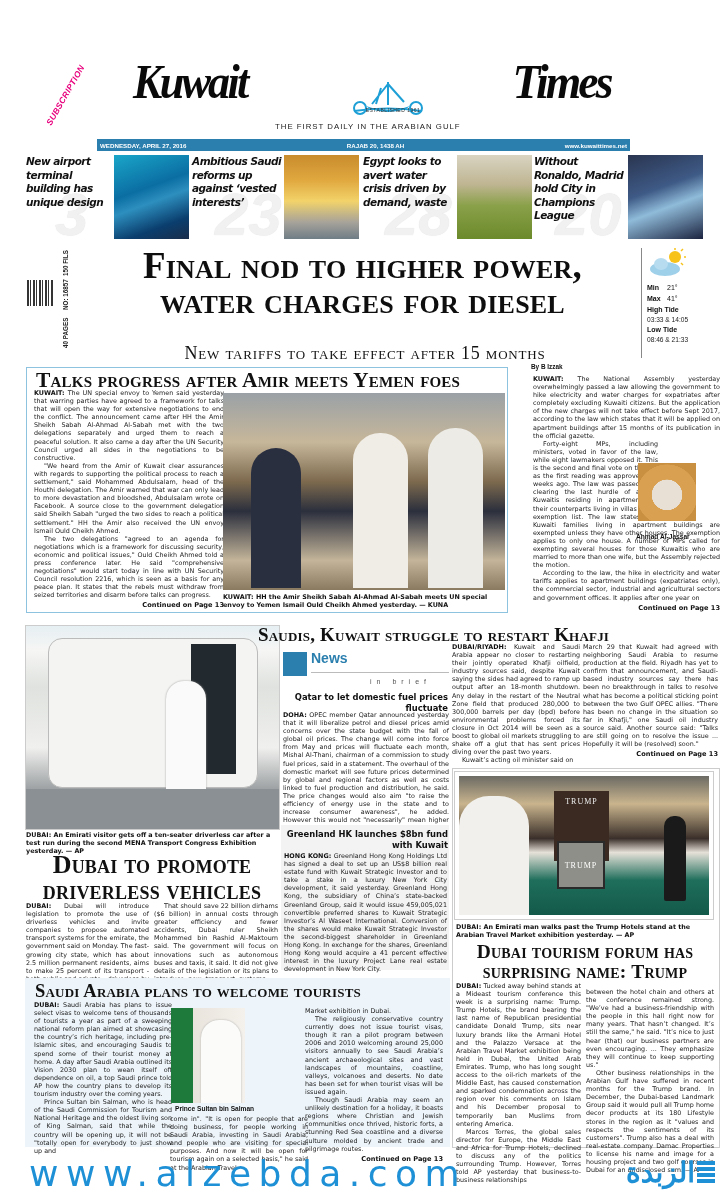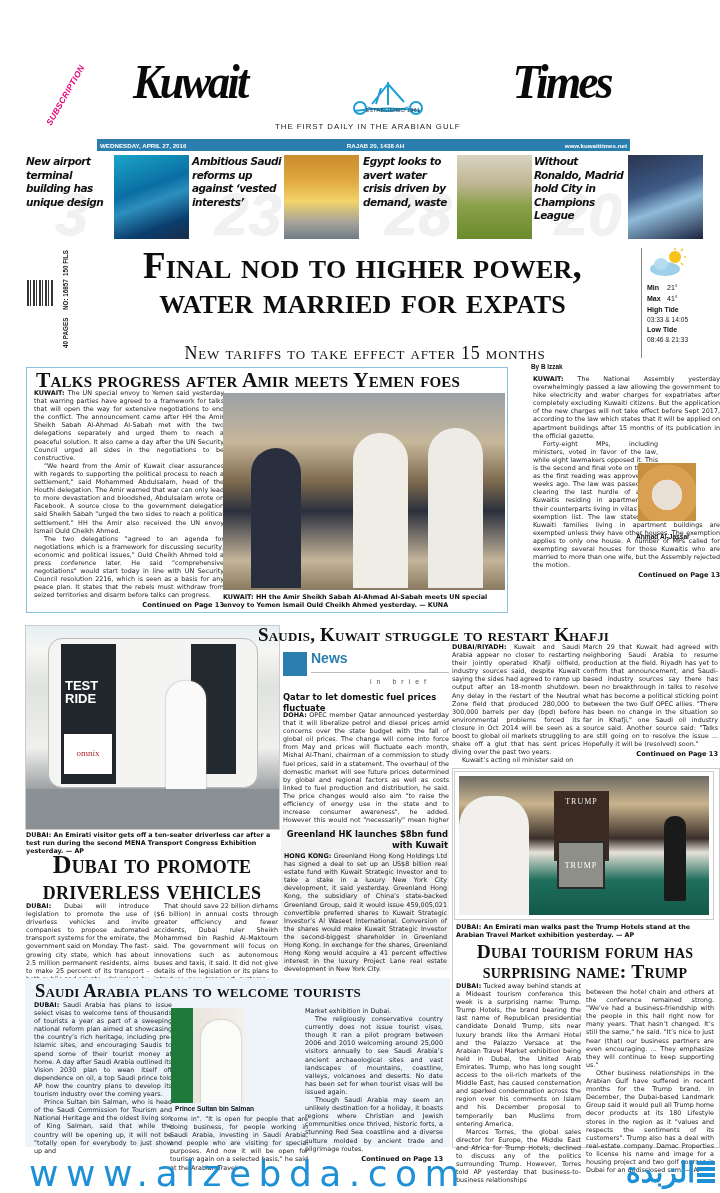--- a/index.html
+++ b/index.html
@@ -51,21 +51,21 @@
 #byline{left:531px;top:363px;font-size:6.4px;font-weight:bold;color:#111}
 #water-col{left:533px;top:375px;width:187px}
 #jassar-photo{left:638px;top:463px;width:58px;height:58px;background:radial-gradient(circle at 50% 55%,#e8e0d5 0 35%,#d8a050 36% 70%,#c89040 71%)}
 #jassar-caption{left:636px;top:533px;font-size:6.6px;font-weight:bold}
 
 
 #khafji-title{left:258px;top:624px;width:462px;font-size:19px;line-height:22px}
 #news-square{left:283px;top:652px;width:24px;height:24px;background:#2a7fae}
 #news-word{left:311px;top:650px;font-size:14px;font-weight:bold;color:#2a7fae}
 #inbrief{left:370px;top:678px;font-size:7px;letter-spacing:5px;color:#555}
-#qatar-title{left:283px;top:692px;width:165px;text-align:left;font-family:"DejaVu Sans",sans-serif;font-weight:bold;font-size:8.4px;line-height:10.5px}
+#qatar-title{left:283px;top:692px;width:165px;text-align:right;font-family:"DejaVu Sans",sans-serif;font-weight:bold;font-size:8.4px;line-height:10.5px}
 #qatar-text{left:283px;top:711px;width:166px}
 #greenland-box{left:281px;top:825px;width:168px;height:145px;background:#f3f3f3}
 #greenland-title{left:283px;top:829px;width:165px;text-align:right;font-family:"DejaVu Sans",sans-serif;font-weight:bold;font-size:8.4px;line-height:10.5px}
 #greenland-text{left:284px;top:852px;width:163px}
 #khafji-col1{left:452px;top:643px;width:128px}
 #khafji-col2{left:583px;top:643px;width:135px}
 
 
 #bus-photo{left:25px;top:625px;width:255px;height:205px;background:linear-gradient(180deg,#e6eff3 0%,#f6f6f4 12%,#dfe2de 30%,#f0f0ee 60%,#8a8f92 85%,#b3b6b8 100%);border:1px solid #ccc}
 #bus-caption{left:26px;top:831px;width:252px}
@@ -134,21 +134,21 @@
 <div class="photo" style="left:628px;top:155px;width:75px;height:84px;background:linear-gradient(160deg,#2a3550 0%,#3e5a86 40%,#8fbbd9 60%,#1c2440 100%)"></div>
 
 <div class="abs" id="qr"></div>
 <div class="abs" id="sidebar-meta">
   <span class="vert" style="left:0;top:100px">40 PAGES</span>
   <span class="vert" style="left:0;top:62px">NO: 16857</span>
   <span class="vert" style="left:0;top:28px">150 FILS</span>
 </div>
 <div class="abs" id="headline">
   <div>Final nod to higher power,</div>
-  <div>water married for expats</div>
+  <div>water charges for diesel</div>
 </div>
 <div class="abs" id="subheadline">New tariffs to take effect after 15 months</div>
 
 <div class="abs" id="weather">
   <svg id="weather-icon" viewBox="0 0 40 30">
     <circle cx="28" cy="9" r="6" fill="#f7c21a"></circle>
     <g stroke="#f7c21a" stroke-width="1.5">
         <line x1="28" y1="0" x2="28" y2="2"></line>
         <line x1="37" y1="9" x2="39" y2="9"></line>
         <line x1="34" y1="3" x2="36" y2="1"></line>
@@ -177,31 +177,28 @@
   <div style="position:absolute;left:28px;top:55px;width:50px;height:140px;background:#2a2f40;border-radius:25px 25px 0 0"></div>
   <div style="position:absolute;left:130px;top:40px;width:55px;height:155px;background:#f0ede6;border-radius:27px 27px 0 0"></div>
   <div style="position:absolute;left:205px;top:35px;width:55px;height:160px;background:#ecebe6;border-radius:27px 27px 0 0"></div>
 </div>
 <div class="abs caption" id="talks-caption">KUWAIT: HH the Amir Sheikh Sabah Al-Ahmad Al-Sabah meets UN special envoy to Yemen Ismail Ould Cheikh Ahmed yesterday. — KUNA</div>
 
 <div class="abs" id="byline">By B Izzak</div>
 <div class="abs body-text" id="water-col">
   <p><b>KUWAIT:</b> <span>The National Assembly yesterday overwhelmingly passed a law allowing the government to hike electricity and water charges for expatriates after completely excluding Kuwaiti citizens. But the application of the new charges will not take effect before Sept 2017, according to the law which states that it will be applied on apartment buildings after 15 months of its publication in the official gazette.</span></p>
   <p style="text-indent:10px"><span style="float:right;width:62px;height:80px"></span><span>Forty-eight MPs, including ministers, voted in favor of the law, while eight lawmakers opposed it. This is the second and final vote on the law as the first reading was approved two weeks ago. The law was passed after clearing the last hurdle of adding Kuwaitis residing in apartments to their counterparts living in villas to the exemption list. The law states that Kuwaiti families living in apartment buildings are exempted unless they have other houses. The exemption applies to only one house. A number of MPs called for exempting several houses for those Kuwaitis who are married to more than one wife, but the Assembly rejected the motion.</span></p>
+  <p style="text-indent:10px"><span>According to the law, the hike in electricity and water tariffs applies to apartment buildings (expatriates only), the commercial sector, industrial and agricultural sectors and government offices. It applies after one year on</span></p>
   <div class="cont">Continued on Page 13</div>
 </div>
 <div class="photo" id="jassar-photo"></div>
 <div class="abs" id="jassar-caption">Ahmad Al-Jassar</div>
 
 <div class="photo" id="bus-photo">
   <div style="position:absolute;left:22px;top:12px;width:210px;height:150px;background:#f4f4f2;border-radius:14px;border:1px solid #bbb"></div>
-  <div style="position:absolute;left:35px;top:18px;width:55px;height:140px;background:#20262b">
-    <div style="color:#fff;font-size:13px;line-height:13px;font-weight:bold;padding:35px 4px 0">TEST RIDE</div>
-    <div style="position:absolute;left:3px;bottom:10px;width:48px;height:40px;background:#fff;color:#b0282e;font-family:'Liberation Serif',serif;font-size:9px;text-align:center;padding-top:14px">omnix</div>
-  </div>
   <div style="position:absolute;left:165px;top:18px;width:45px;height:130px;background:#232a2f"></div>
   <div style="position:absolute;left:140px;top:55px;width:40px;height:150px;background:#fafafa;border-radius:18px 18px 4px 4px;box-shadow:0 0 2px #999"></div>
   <div style="position:absolute;left:0;bottom:0;width:255px;height:40px;background:#8b9094"></div>
 </div>
 <div class="abs caption" id="bus-caption">DUBAI: An Emirati visitor gets off a ten-seater driverless car after a test run during the second MENA Transport Congress Exhibition yesterday. — AP</div>
 <div class="abs sc" id="driverless-title">Dubai to promote driverless vehicles</div>
 <div class="abs body-text" id="driverless-col1">
   <p><b>DUBAI:</b> <span>Dubai will introduce legislation to promote the use of driverless vehicles and invite companies to propose automated transport systems for the emirate, the government said on Monday. The fast-growing city state, which has about 2.5 million permanent residents, aims to make 25 percent of its transport - both public and private - driverless by 2030.</span></p>
 </div>
 <div class="abs body-text" id="driverless-col2">

